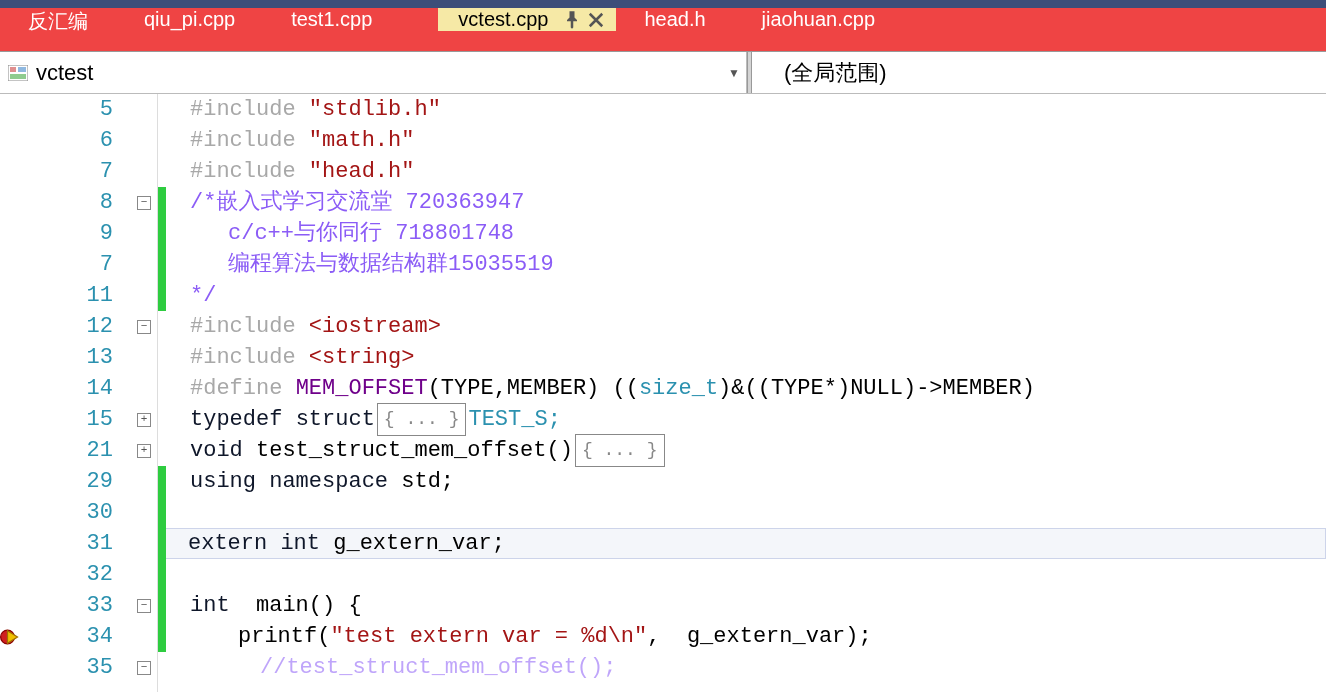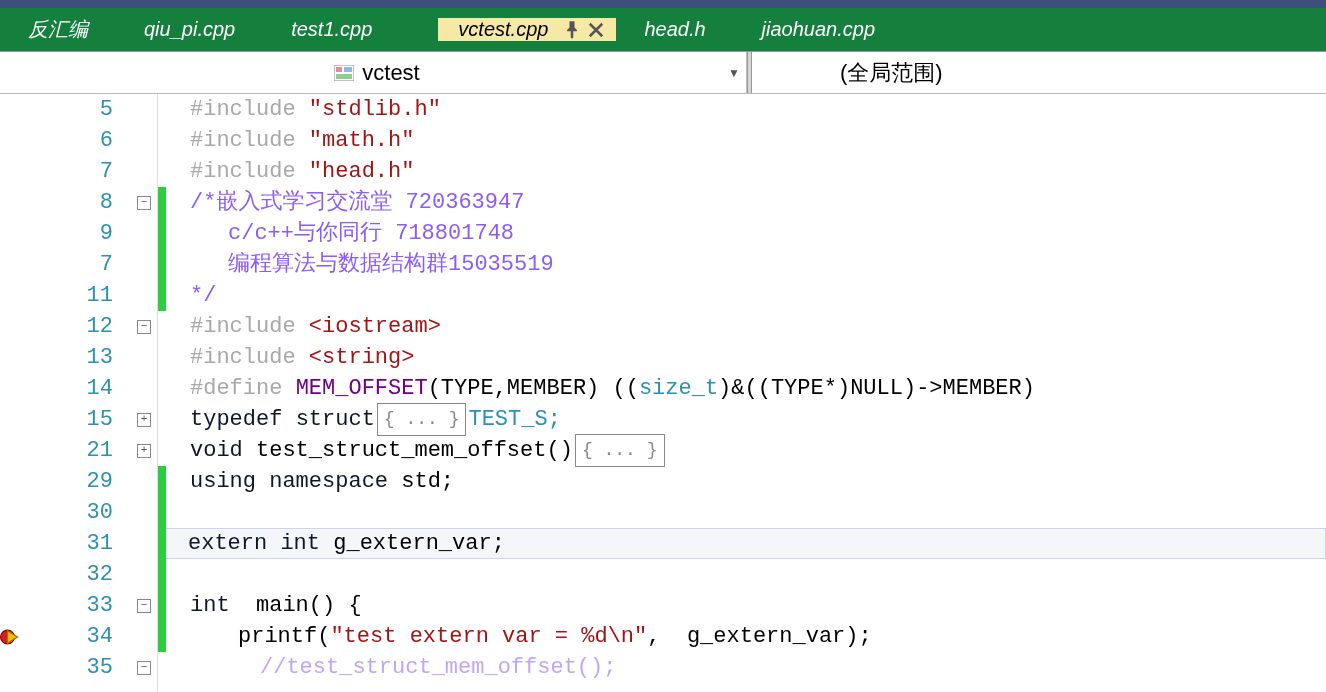--- a/index.html
+++ b/index.html
@@ -9,25 +9,24 @@
     width: 1326px;
     height: 692px;
     overflow: hidden;
   }
   .topborder {
     height: 8px;
     background: #3d4e79;
   }
   .tabbar {
     display: flex;
-    align-items: center;
-    background: #15803d;
+    align-items: flex-start;
+    background: #ef4444;
     height: 44px;
     border-bottom: 1px solid #999;
-    font-style: italic;
   }
   .tab {
     display: flex;
     align-items: center;
     padding: 0 28px;
     color: #fff;
     font-size: 20px;
     cursor: pointer;
     white-space: nowrap;
   }
@@ -54,21 +53,20 @@
     border-bottom: 1px solid #bbb;
   }
   .filter-left {
     display: flex;
     align-items: center;
     width: 747px;
     padding-left: 6px;
     border-right: 1px solid #bbb;
     position: relative;
     background: #fff;
-    justify-content: center;
   }
   .filter-left .proj-icon {
     width: 24px; height: 20px;
     display: inline-flex; align-items:center; justify-content:center;
     margin-right: 6px;
   }
   .proj-icon svg { width: 20px; height: 16px; }
   .filter-left .proj-name {
     font-size: 22px;
     color: #000;
@@ -84,21 +82,21 @@
   .filter-split {
     width: 5px;
     background: #d4d4d4;
     border-left: 1px solid #999;
     border-right: 1px solid #999;
   }
   .filter-right {
     flex: 1;
     display: flex;
     align-items: center;
-    padding-left: 88px;
+    padding-left: 32px;
     font-size: 22px;
     color: #000;
     background: #fff;
   }
   
   .editor {
     display: flex;
     background: #fff;
     height: calc(692px - 8px - 44px - 42px);
     overflow: hidden;

